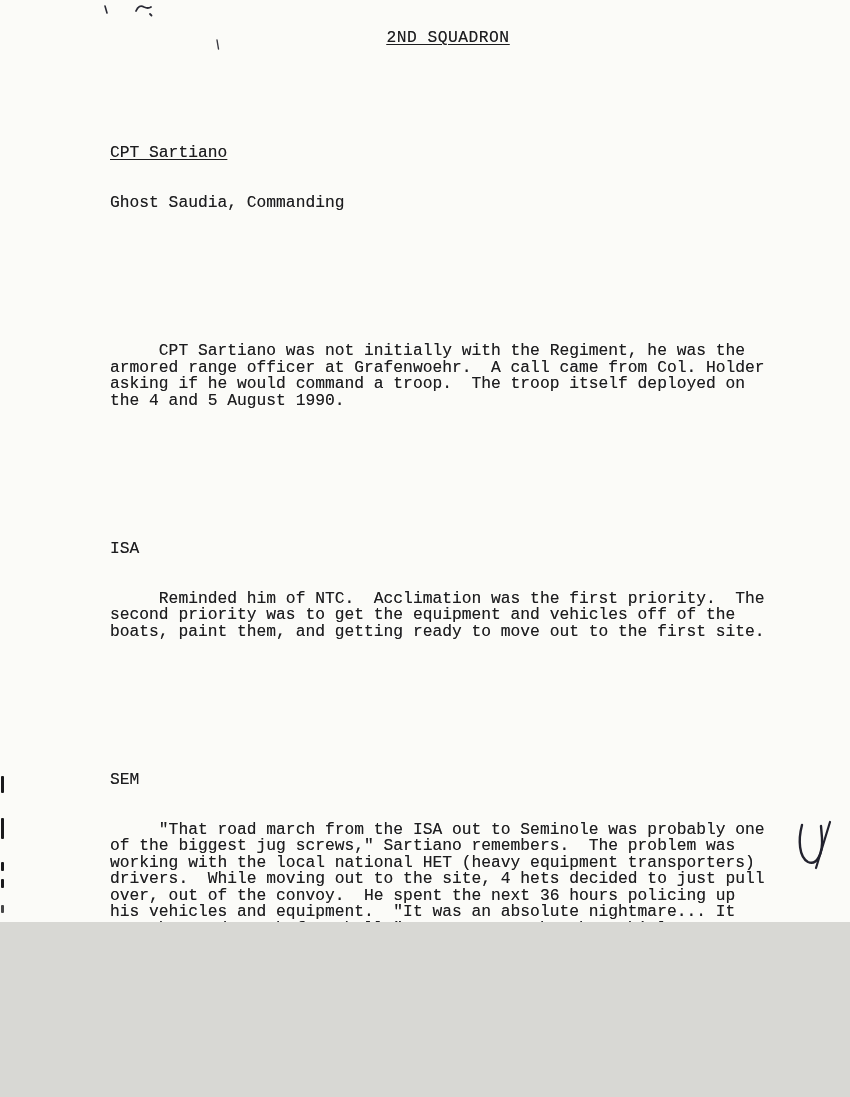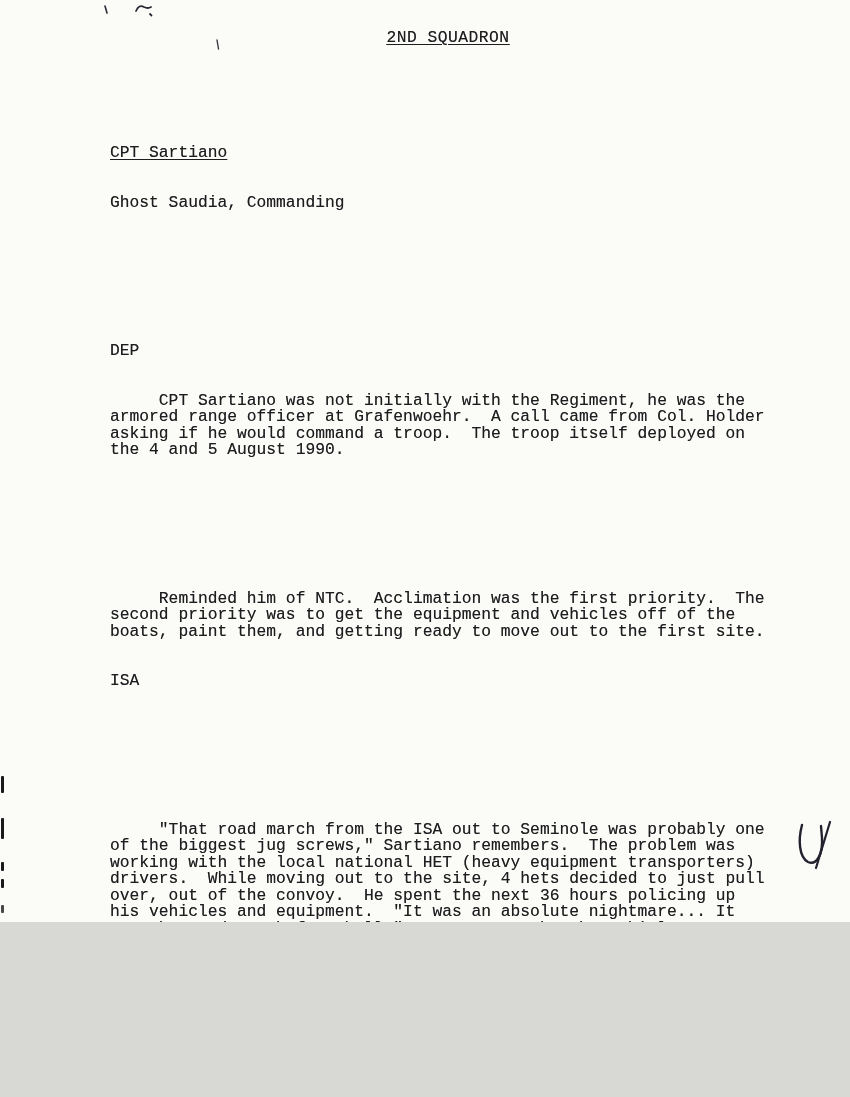--- a/index.html
+++ b/index.html
@@ -52,35 +52,35 @@
 
   <div class="doc-title">2ND SQUADRON</div>
 
   <div class="body-text">
     <div>
       <div><span class="officer-name">CPT Sartiano</span></div>
       <div>Ghost Saudia, Commanding</div>
     </div>
 
     <div class="section">
-      <div>DEP</div>
       <div>     CPT Sartiano was not initially with the Regiment, he was the
 armored range officer at Grafenwoehr.  A call came from Col. Holder
 asking if he would command a troop.  The troop itself deployed on
 the 4 and 5 August 1990.</div>
     </div>
 
     <div class="section">
+      <div>ISA</div>
       <div>     Reminded him of NTC.  Acclimation was the first priority.  The
 second priority was to get the equipment and vehicles off of the
 boats, paint them, and getting ready to move out to the first site.</div>
-      <div>ISA</div>
     </div>
 
     <div class="section">
+      <div>SEM</div>
       <div>     "That road march from the ISA out to Seminole was probably one
 of the biggest jug screws," Sartiano remembers.  The problem was
 working with the local national HET (heavy equipment transporters)
 drivers.  While moving out to the site, 4 hets decided to just pull
 over, out of the convoy.  He spent the next 36 hours policing up
 his vehicles and equipment.  "It was an absolute nightmare... It
 was the road march from hell."  One reason why the vehicles were
 transported is because the M1s and Bradleys in Sartiano's troop
 required alot of maintenance.  It was concluded that to save engine
 time, parts, etc... transporting the combat vehicles would be in

